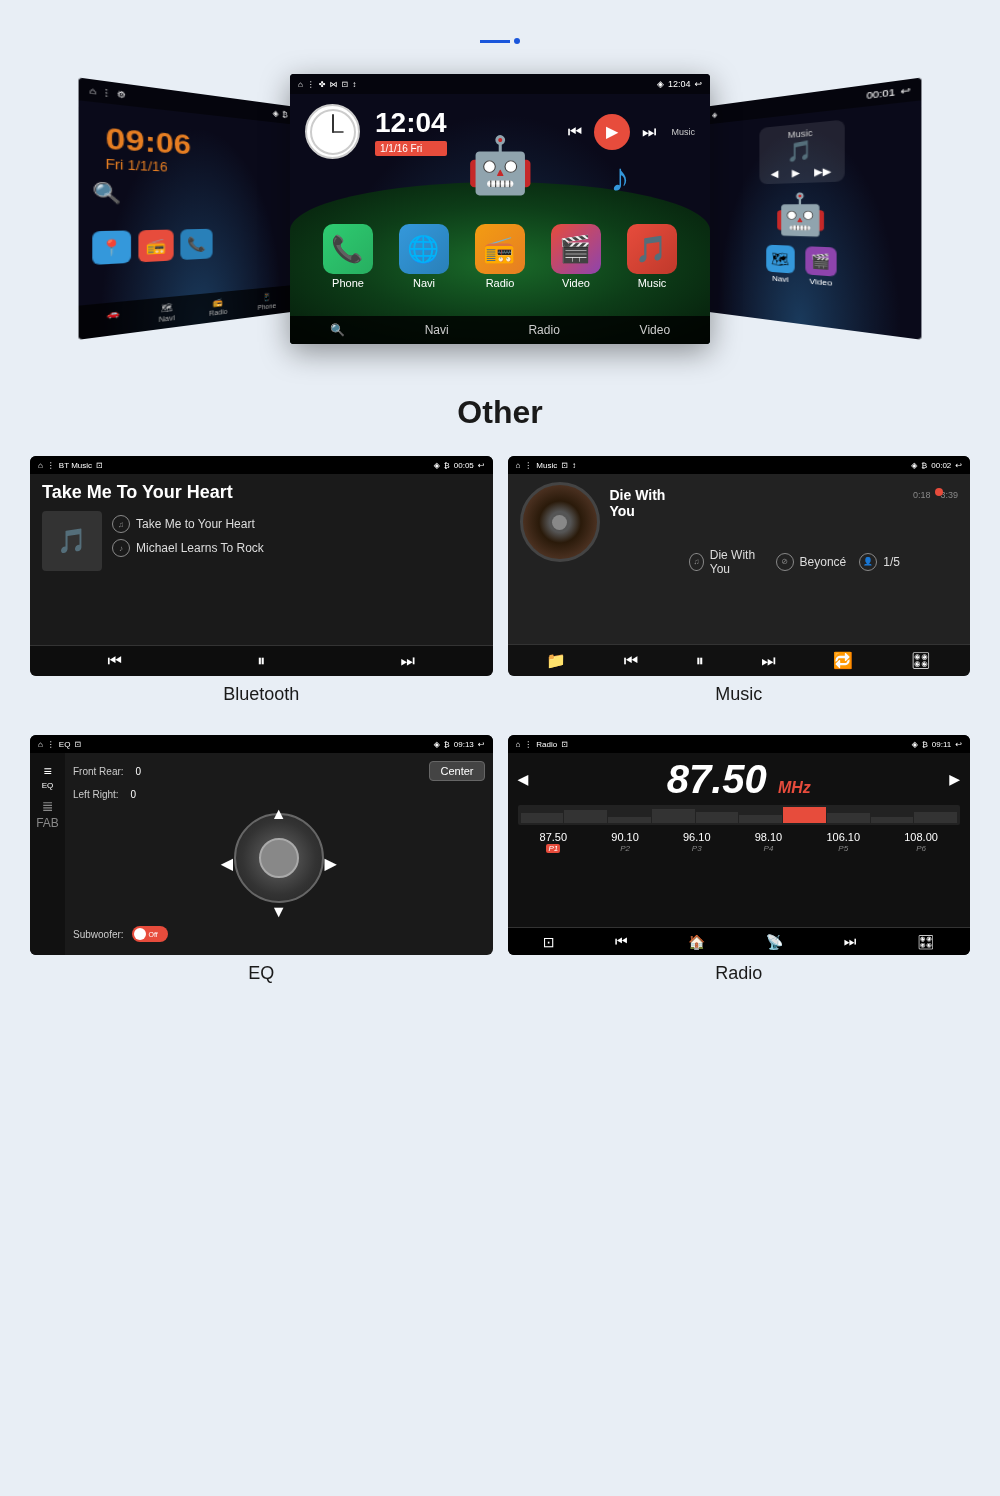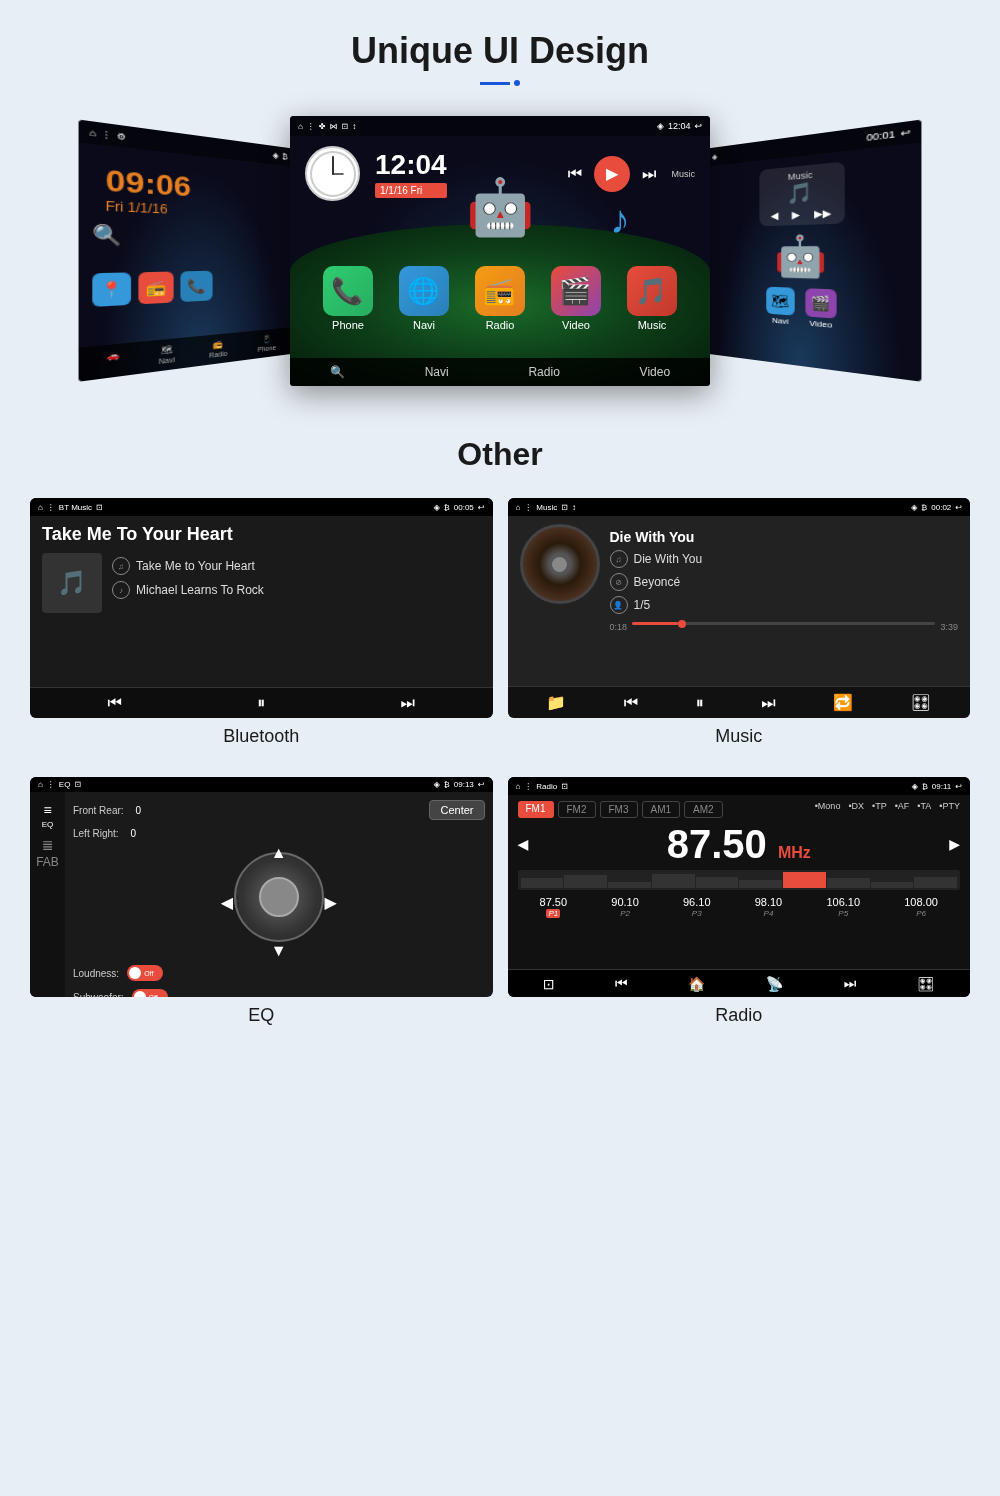--- a/index.html
+++ b/index.html
@@ -253,21 +253,21 @@
       height: 80px;
       border-radius: 50%;
       background: radial-gradient(circle, #555 20%, #2a1a0a 40%, #4a3020 70%, #2a1a0a 100%);
       flex-shrink: 0;
       border: 3px solid #444;
       display: flex;
       align-items: center;
       justify-content: center;
     }
     .vinyl-center { width: 15px; height: 15px; border-radius: 50%; background: #888; }
-    .music2-details { flex: 1; display: flex; flex-direction: column; gap: 5px; padding-top: 5px; }
+    .music2-details { flex: 1; display: flex; flex-direction: row; gap: 13px; padding-top: 5px; }
     .music2-title { font-size: 14px; color: #fff; font-weight: bold; }
     .progress-bar-container { display: flex; align-items: flex-start; gap: 5px; margin: 3px 0; }
     .progress-bar { flex: 1; height: 3px; background: #444; border-radius: 2px; position: relative; }
     .progress-fill { height: 100%; background: #e74c3c; border-radius: 2px; width: 15%; }
     .progress-dot { width: 8px; height: 8px; border-radius: 50%; background: #e74c3c; position: absolute; top: -2.5px; left: 15%; }
     .time-text { font-size: 9px; color: #888; }
 
     
     .eq-screen {
       width: 100%;
@@ -369,21 +369,21 @@
     .radio-tab {
       padding: 2px 8px;
       border-radius: 3px;
       font-size: 10px;
       color: #fff;
     }
     .radio-tab.active { background: #e74c3c; }
     .radio-tab.inactive { background: transparent; color: #888; border: 1px solid #444; }
     .radio-options { display: flex; gap: 8px; font-size: 9px; color: #888; margin-bottom: 6px; }
     .radio-options span { color: #ccc; }
-    .radio-freq { font-size: 40px; color: #fff; font-weight: bold; text-align: center; line-height: 1; }
+    .radio-freq { font-size: 40px; color: #fff; font-weight: bold; text-align: center; line-height: 1; font-style: italic; }
     .radio-mhz { font-size: 16px; color: #e74c3c; }
     .freq-bar { height: 20px; background: #222; border-radius: 2px; margin: 6px 0; position: relative; overflow: hidden; }
     .preset-row {
       display: flex;
       justify-content: space-around;
       margin: 4px 0;
     }
     .preset-btn {
       display: flex;
       flex-direction: column;
@@ -426,21 +426,20 @@
     .music-icon-bg { background: linear-gradient(135deg, #e74c3c, #c0392b); }
     .navi-icon-bg { background: linear-gradient(135deg, #3498db, #2980b9); }
     .radio-icon-bg { background: linear-gradient(135deg, #f39c12, #e67e22); }
     .video-icon-bg { background: linear-gradient(135deg, #e74c3c, #8e44ad); }
     .phone-icon-bg { background: linear-gradient(135deg, #2ecc71, #27ae60); }
   </style>
 </head>
 <body>
 
 <div class="section-header">
-  <h1>Unique UI Design</h1>
   <div class="underline-dots">
     <div class="line"></div>
     <div class="dot"></div>
   </div>
 </div>
 
 <div class="ui-panels">
 
   <div class="panel panel-left">
     <div class="android-screen">
@@ -756,27 +755,20 @@
                 <div class="eq-wheel">
                   <div class="wheel-inner"></div>
                 </div>
                 <div style="position:absolute;top:-8px;left:50%;transform:translateX(-50%);color:#fff;font-size:16px;">▲</div>
                 <div style="position:absolute;bottom:-8px;left:50%;transform:translateX(-50%);color:#fff;font-size:16px;">▼</div>
                 <div style="position:absolute;left:-8px;top:50%;transform:translateY(-50%);color:#fff;font-size:16px;">◀</div>
                 <div style="position:absolute;right:-8px;top:50%;transform:translateY(-50%);color:#fff;font-size:16px;">▶</div>
               </div>
             </div>
             <div class="eq-row">
-              <span>Loudness:</span>
-              <div class="eq-toggle">
-                <div class="toggle-dot"></div>
-                <span>Off</span>
-              </div>
-            </div>
-            <div class="eq-row">
               <span>Subwoofer:</span>
               <div class="eq-toggle">
                 <div class="toggle-dot"></div>
                 <span>Off</span>
               </div>
             </div>
           </div>
         </div>
       </div>
     </div>
@@ -794,35 +786,20 @@
             <span>⊡</span>
           </div>
           <div style="display:flex;gap:4px;align-items:center;">
             <span>◈</span>
             <span>₿</span>
             <span>09:11</span>
             <span>↩</span>
           </div>
         </div>
         <div class="radio-content">
-          <div class="radio-tabs">
-            <div class="radio-tab active">FM1</div>
-            <div class="radio-tab inactive">FM2</div>
-            <div class="radio-tab inactive">FM3</div>
-            <div class="radio-tab inactive">AM1</div>
-            <div class="radio-tab inactive">AM2</div>
-            <div style="margin-left:auto;display:flex;gap:8px;" class="radio-options">
-              <span>•Mono</span>
-              <span>•DX</span>
-              <span>•TP</span>
-              <span>•AF</span>
-              <span>•TA</span>
-              <span>•PTY</span>
-            </div>
-          </div>
           <div style="display:flex;align-items:center;justify-content:center;gap:5px;">
             <span style="color:#fff;font-size:14px;">◀</span>
             <div style="flex:1;text-align:center;">
               <span class="radio-freq">
                 <span>87.50</span>
                 <span class="radio-mhz">MHz</span>
               </span>
             </div>
             <span style="color:#fff;font-size:14px;">▶</span>
           </div>

